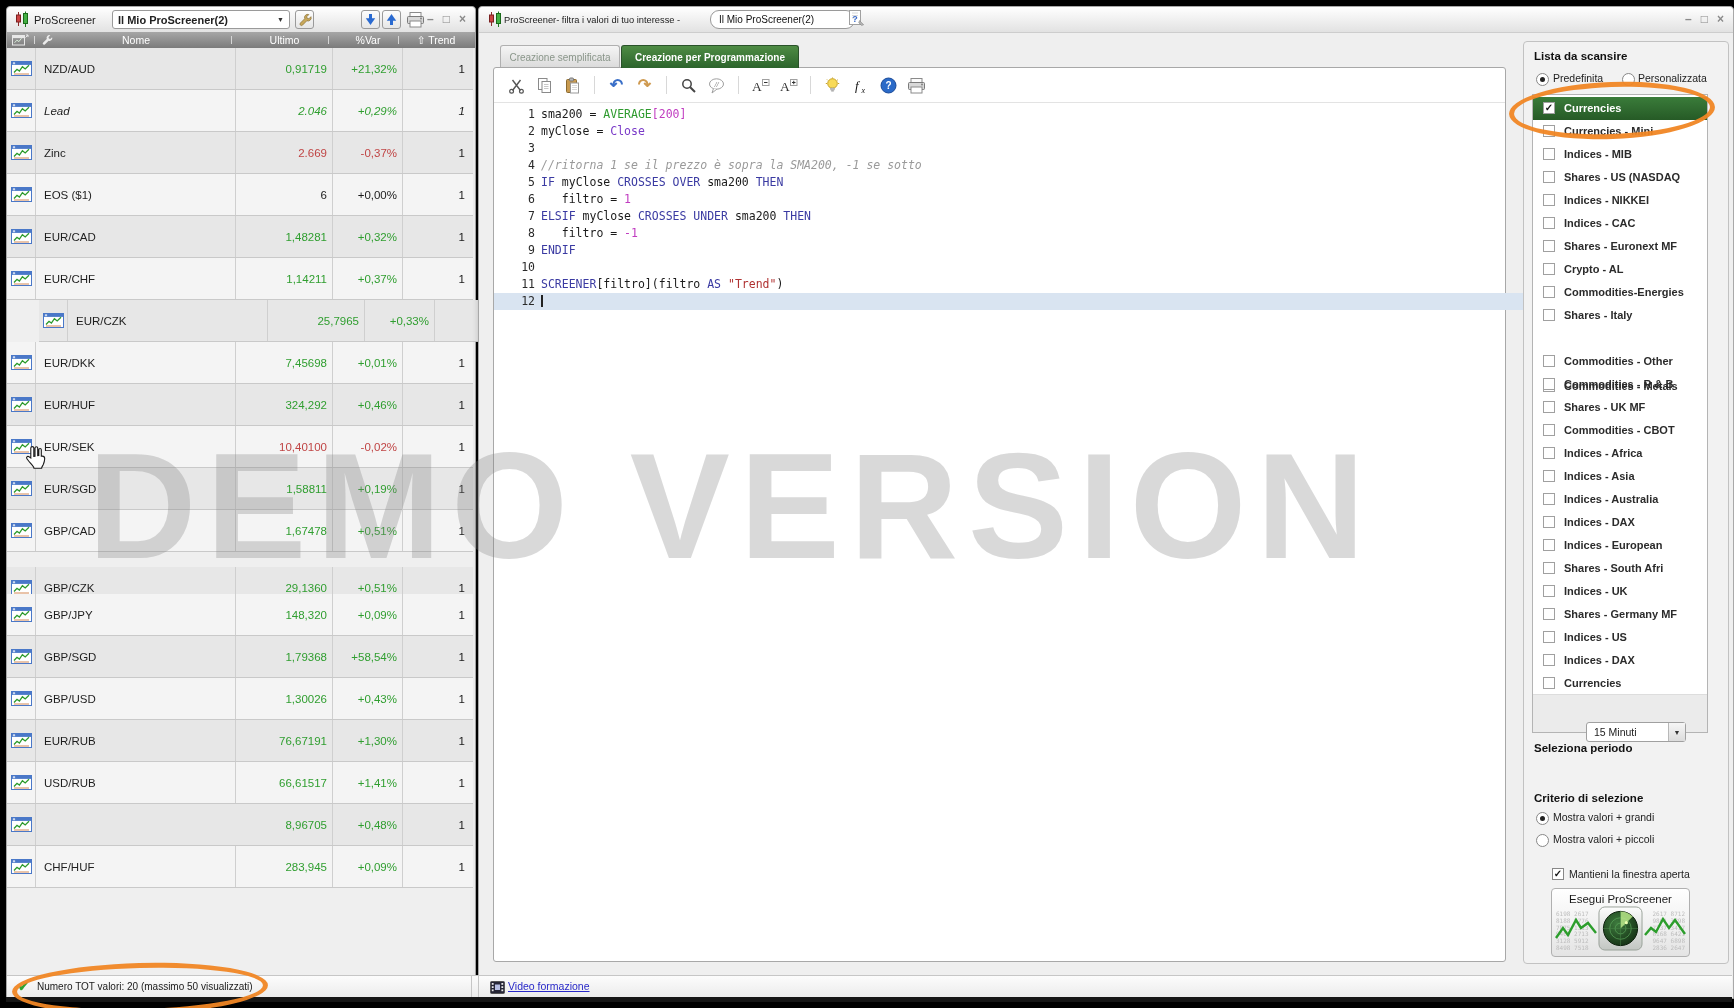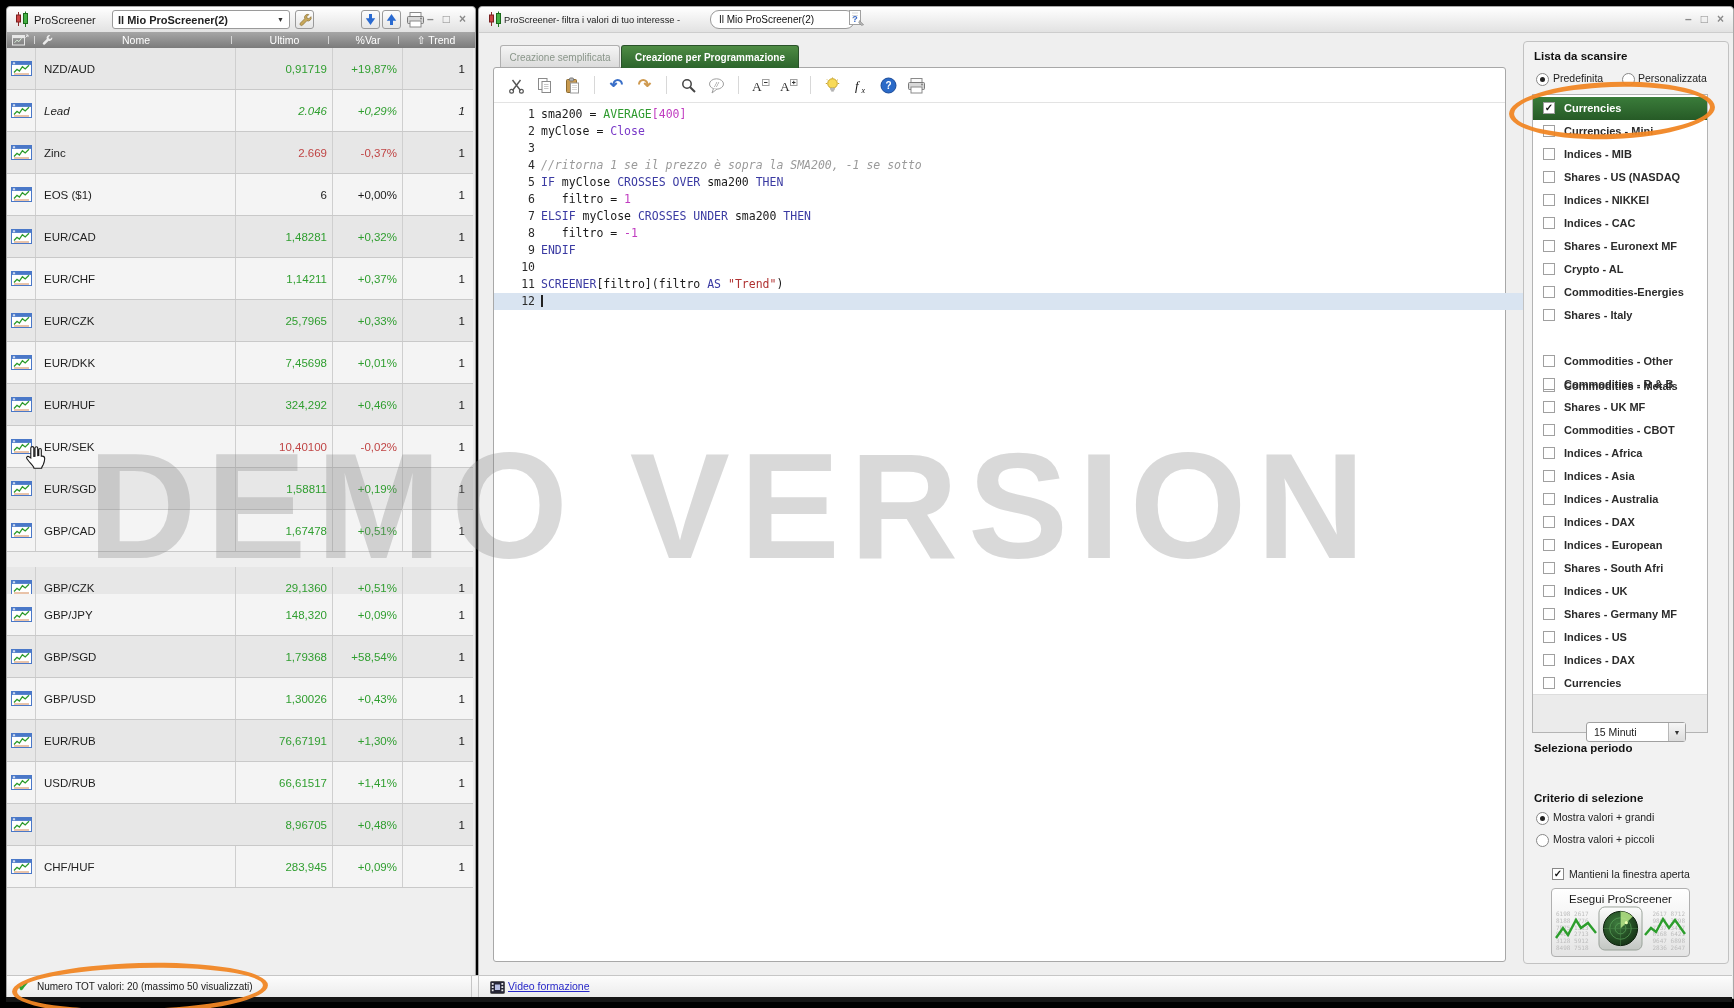--- a/index.html
+++ b/index.html
@@ -170,21 +170,21 @@
             <svg width="21" height="15" viewBox="0 0 21 15">
               <rect x=".5" y=".5" width="20" height="14" fill="#fff" stroke="#4a78c8"></rect>
               <rect x=".5" y=".5" width="20" height="3.4" fill="#4a78c8"></rect>
               <path d="M1.8 2.2h2.4M3 1v2.4" stroke="#fff" stroke-width=".8"></path>
               <path d="M3 11.5l3-3.2 2.4 1.8 3-4.4 2.8 2.2 3.8-3.6" fill="none" stroke="#2c9a2c" stroke-width="1.3"></path>
               <path d="M3 13h15" stroke="#c86a2a" stroke-width=".8"></path>
             </svg>
           </span>
           <span class="cell c-name">NZD/AUD</span>
           <span class="cell c-last up">0,91719</span>
-          <span class="cell c-var up">+19,87%</span>
+          <span class="cell c-var up">+21,32%</span>
           <span class="cell c-trend">1</span>
         </div>
         <div class="trow odd" style="top: 83px; font-style: italic;">
           <span class="cell c-icon">
             <svg width="21" height="15" viewBox="0 0 21 15">
               <rect x=".5" y=".5" width="20" height="14" fill="#fff" stroke="#4a78c8"></rect>
               <rect x=".5" y=".5" width="20" height="3.4" fill="#4a78c8"></rect>
               <path d="M1.8 2.2h2.4M3 1v2.4" stroke="#fff" stroke-width=".8"></path>
               <path d="M3 11.5l3-3.2 2.4 1.8 3-4.4 2.8 2.2 3.8-3.6" fill="none" stroke="#2c9a2c" stroke-width="1.3"></path>
               <path d="M3 13h15" stroke="#c86a2a" stroke-width=".8"></path>
@@ -248,21 +248,21 @@
               <path d="M1.8 2.2h2.4M3 1v2.4" stroke="#fff" stroke-width=".8"></path>
               <path d="M3 11.5l3-3.2 2.4 1.8 3-4.4 2.8 2.2 3.8-3.6" fill="none" stroke="#2c9a2c" stroke-width="1.3"></path>
               <path d="M3 13h15" stroke="#c86a2a" stroke-width=".8"></path>
             </svg>
           </span>
           <span class="cell c-name">EUR/CHF</span>
           <span class="cell c-last up">1,14211</span>
           <span class="cell c-var up">+0,37%</span>
           <span class="cell c-trend">1</span>
         </div>
-        <div class="trow even" style="top: 293px;">
+        <div class="trow even" style="top: 293px; margin-left: 32px;">
           <span class="cell c-icon">
             <svg width="21" height="15" viewBox="0 0 21 15">
               <rect x=".5" y=".5" width="20" height="14" fill="#fff" stroke="#4a78c8"></rect>
               <rect x=".5" y=".5" width="20" height="3.4" fill="#4a78c8"></rect>
               <path d="M1.8 2.2h2.4M3 1v2.4" stroke="#fff" stroke-width=".8"></path>
               <path d="M3 11.5l3-3.2 2.4 1.8 3-4.4 2.8 2.2 3.8-3.6" fill="none" stroke="#2c9a2c" stroke-width="1.3"></path>
               <path d="M3 13h15" stroke="#c86a2a" stroke-width=".8"></path>
             </svg>
           </span>
           <span class="cell c-name">EUR/CZK</span>
@@ -583,21 +583,21 @@
               <rect x="4" y="1.5" width="11" height="5" fill="#fbfbfb" stroke="#8a8a8a"></rect>
               <rect x="1.5" y="5.5" width="16" height="7" rx="1" fill="#d8d8d8" stroke="#7a7a7a"></rect>
               <rect x="4" y="10" width="11" height="6" fill="#fff" stroke="#8a8a8a"></rect>
               <circle cx="15" cy="7.5" r=".9" fill="#7a7a7a"></circle>
             </svg>
           </span>
         </div>
       <div id="codelines">
           <div class="cl" style="top: 38px;">
             <span class="ln">1</span>
-            <span class="ct"><span class="seg pl">sma200 = </span><span class="seg fn">AVERAGE</span><span class="seg num">[400]</span></span>
+            <span class="ct"><span class="seg pl">sma200 = </span><span class="seg fn">AVERAGE</span><span class="seg num">[200]</span></span>
           </div>
           <div class="cl" style="top: 55px;">
             <span class="ln">2</span>
             <span class="ct"><span class="seg pl">myClose = </span><span class="seg const">Close</span></span>
           </div>
           <div class="cl" style="top: 72px;">
             <span class="ln">3</span>
             <span class="ct"></span>
           </div>
           <div class="cl" style="top: 89px;">

